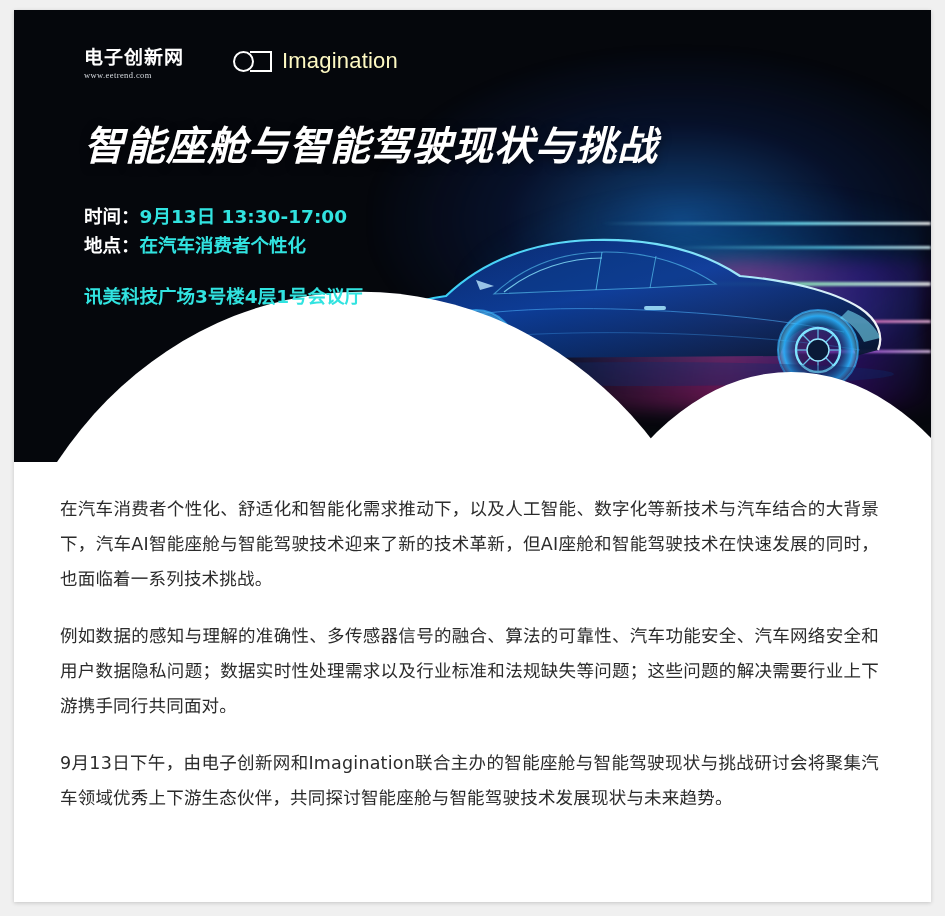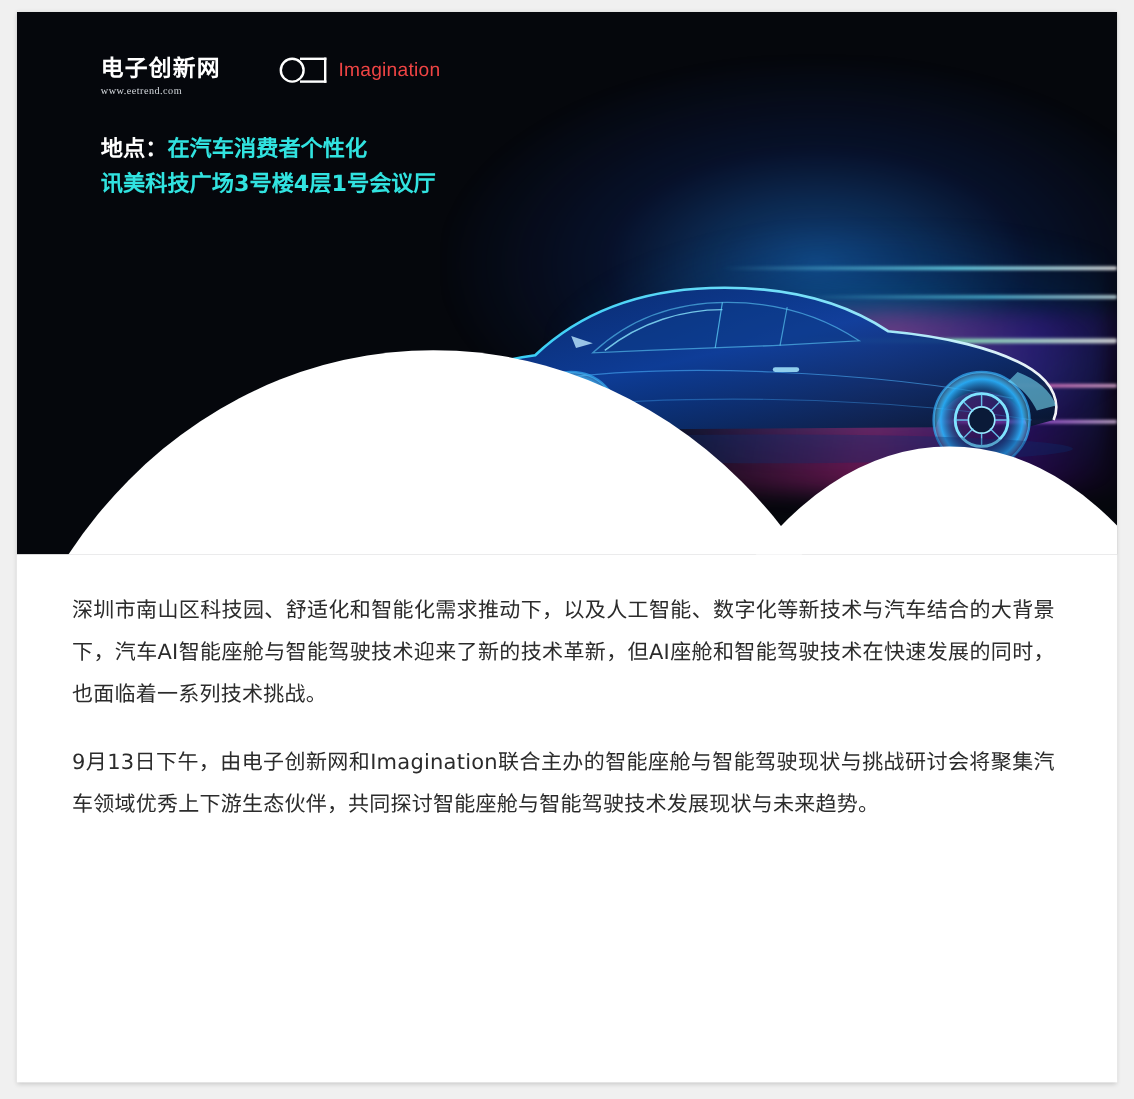--- a/index.html
+++ b/index.html
@@ -169,22 +169,22 @@
   }
   .img-mark .sq {
     position: absolute;
     left: 17px; top: 0;
     width: 22px; height: 21px;
     border: 2.4px solid #ffffff;
     border-left: none;
     box-sizing: border-box;
   }
   .img-word {
-    color: #ef4444;
-    font-size: 16px;
+    color: #fef9c3;
+    font-size: 22px;
     letter-spacing: 0.2px;
     font-family: "Liberation Sans", sans-serif;
   }
 
   .hero-title {
     margin-top: 34px;
     color: #ffffff;
     font-size: 40px;
     font-weight: bold;
     font-style: italic;
@@ -198,21 +198,21 @@
   }
   .meta-line {
     font-size: 18.5px;
     font-weight: bold;
     line-height: 1.62;
     font-family: "DejaVu Sans", "Liberation Sans", sans-serif;
     white-space: nowrap;
   }
   .meta-label { color: #ffffff; }
   .meta-value { color: #31e3e0; }
-  .meta-line.addr { color: #31e3e0; }
+  .meta-line.addr { color: #31e3e0; margin-top: 21px; }
 
   
   .body {
     position: relative;
     z-index: 9;
     background: #ffffff;
     padding: 30px 52px 30px 46px;
   }
   .para {
     color: #2b2b2b;
@@ -335,29 +335,34 @@
           <div class="logo-divider"></div>
           <div class="logo-img">
             <span class="img-mark">
               <span class="circ"></span>
               <span class="sq"></span>
             </span>
             <span class="img-word">Imagination</span>
           </div>
         </div>
 
+        <div class="hero-title">智能座舱与智能驾驶现状与挑战</div>
 
         <div class="hero-meta">
+          <div class="meta-line">
+            <span class="meta-label">时间：</span><span class="meta-value">9月13日  13:30-17:00</span>
+          </div>
           <div class="meta-line">
             <span class="meta-label">地点：</span><span class="meta-value">在汽车消费者个性化</span>
           </div>
           <div class="meta-line addr">讯美科技广场3号楼4层1号会议厅</div>
         </div>
       </div>
     </div>
 
     <div class="body">
-      <p class="para">深圳市南山区科技园、舒适化和智能化需求推动下，以及人工智能、数字化等新技术与汽车结合的大背景下，汽车AI智能座舱与智能驾驶技术迎来了新的技术革新，但AI座舱和智能驾驶技术在快速发展的同时，也面临着一系列技术挑战。</p>
+      <p class="para">在汽车消费者个性化、舒适化和智能化需求推动下，以及人工智能、数字化等新技术与汽车结合的大背景下，汽车AI智能座舱与智能驾驶技术迎来了新的技术革新，但AI座舱和智能驾驶技术在快速发展的同时，也面临着一系列技术挑战。</p>
+      <p class="para">例如数据的感知与理解的准确性、多传感器信号的融合、算法的可靠性、汽车功能安全、汽车网络安全和用户数据隐私问题；数据实时性处理需求以及行业标准和法规缺失等问题；这些问题的解决需要行业上下游携手同行共同面对。</p>
       <p class="para">9月13日下午，由电子创新网和Imagination联合主办的智能座舱与智能驾驶现状与挑战研讨会将聚集汽车领域优秀上下游生态伙伴，共同探讨智能座舱与智能驾驶技术发展现状与未来趋势。</p>
     </div>
 
   </div>
 </div>
 
 </body></html>

